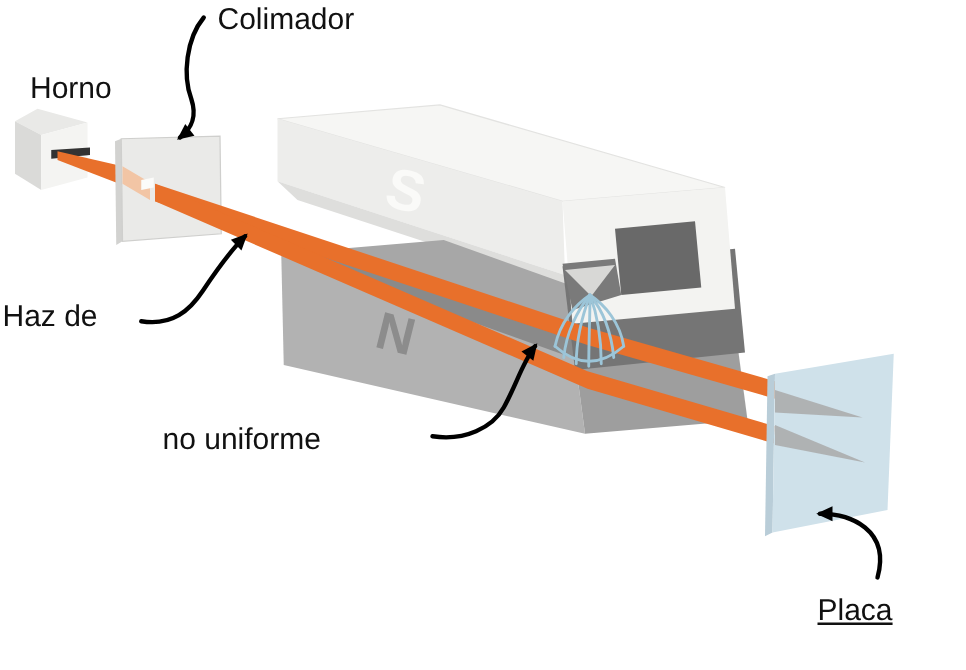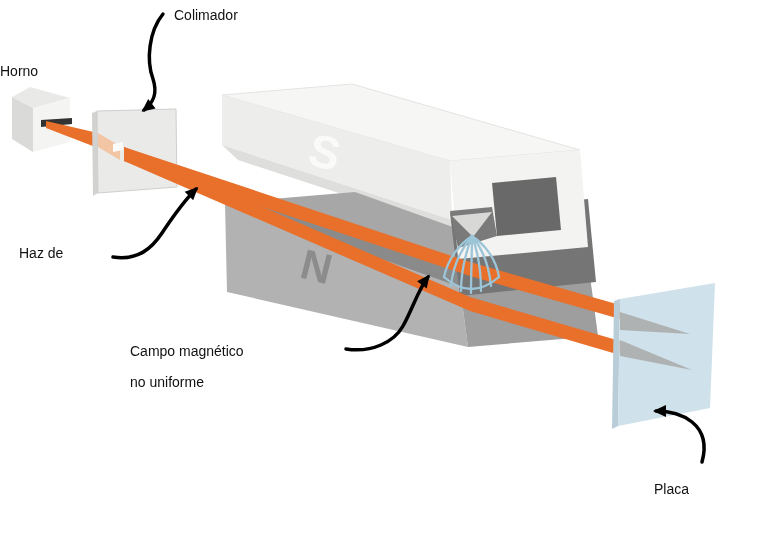--- a/index.html
+++ b/index.html
@@ -1,27 +1,27 @@
 <!DOCTYPE html>
 <html><head>
 <meta charset="utf-8">
 <style>
   html,body{margin:0;padding:0;background:#ffffff;}
   body{width:773px;height:536px;position:relative;overflow:hidden;
        font-family:"Liberation Sans", sans-serif;}
   .stage{position:absolute;left:0;top:0;width:773px;height:536px;}
   svg{position:absolute;left:0;top:0;}
-  .lbl{position:absolute;color:#111;font-size:14px;line-height:30px;
+  .lbl{position:absolute;color:#111;font-size:24px;line-height:30px;
        white-space:nowrap;}
   .lbl div{white-space:nowrap;}
-  #horno-label{left:0;top:56px;}
+  #horno-label{left:24px;top:56px;}
   #colimador-label{left:174px;top:1px;line-height:29px;}
-  #haz-label{left:19px;top:238px;line-height:31px;}
+  #haz-label{left:2px;top:238px;line-height:31px;}
   #campo-label{left:130px;top:336px;line-height:31px;}
-  #placa-label{left:654px;top:474px;line-height:30px;}
+  #placa-label{left:654px;top:474px;line-height:30px;text-decoration:underline;}
 </style>
 </head>
 <body>
 
 <div class="stage">
 <svg width="773" height="536" viewBox="0 0 773 536">
   <defs>
     <marker id="ah" markerUnits="userSpaceOnUse" markerWidth="18" markerHeight="16" refX="11" refY="7" orient="auto">
       <path d="M1,1 L14,7 L1,13 Z" fill="#000"></path>
     </marker>
@@ -102,20 +102,19 @@
 
 <div class="lbl" id="colimador-label">
   <div>Colimador</div>
 </div>
 
 <div class="lbl" id="haz-label">
   <div>Haz de</div>
 </div>
 
 <div class="lbl" id="campo-label">
-  <div>Campo magnético</div>
   <div>no uniforme</div>
 </div>
 
 <div class="lbl" id="placa-label">
   <div>Placa</div>
 </div>
 </div>
 
 </body></html>

